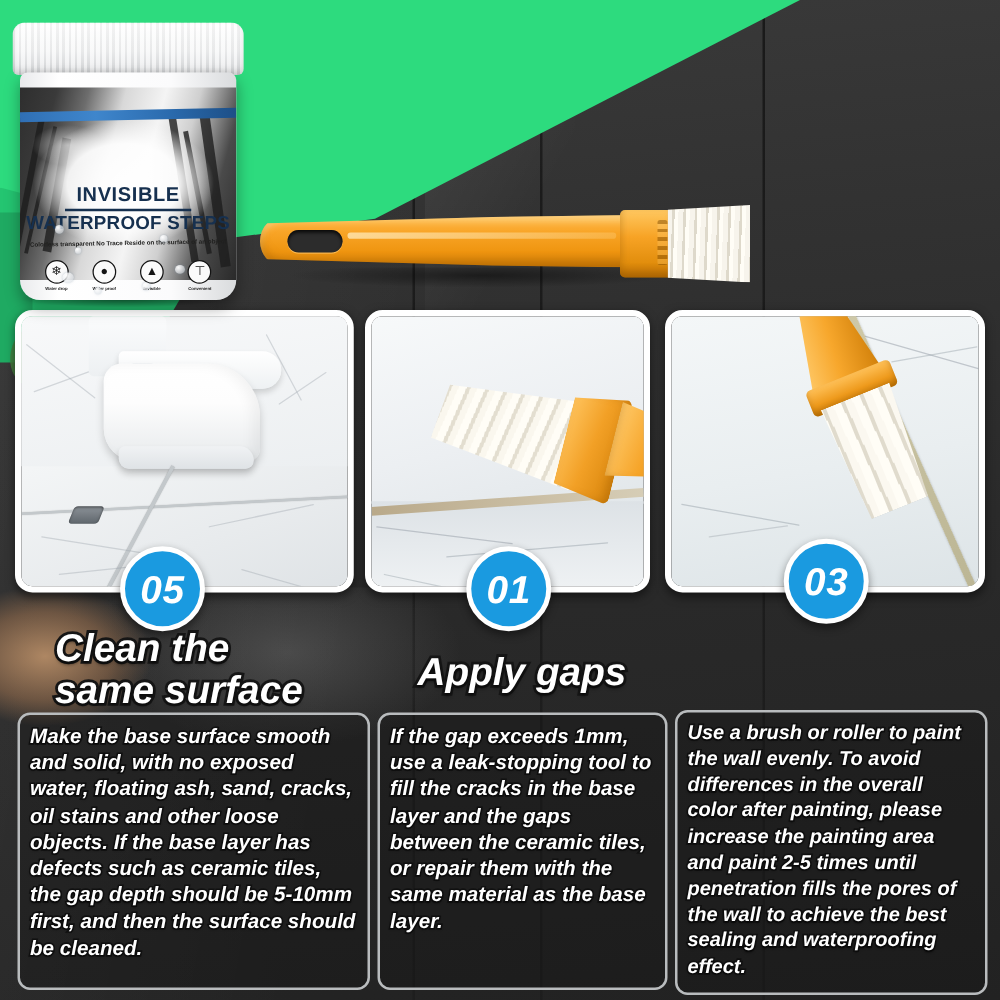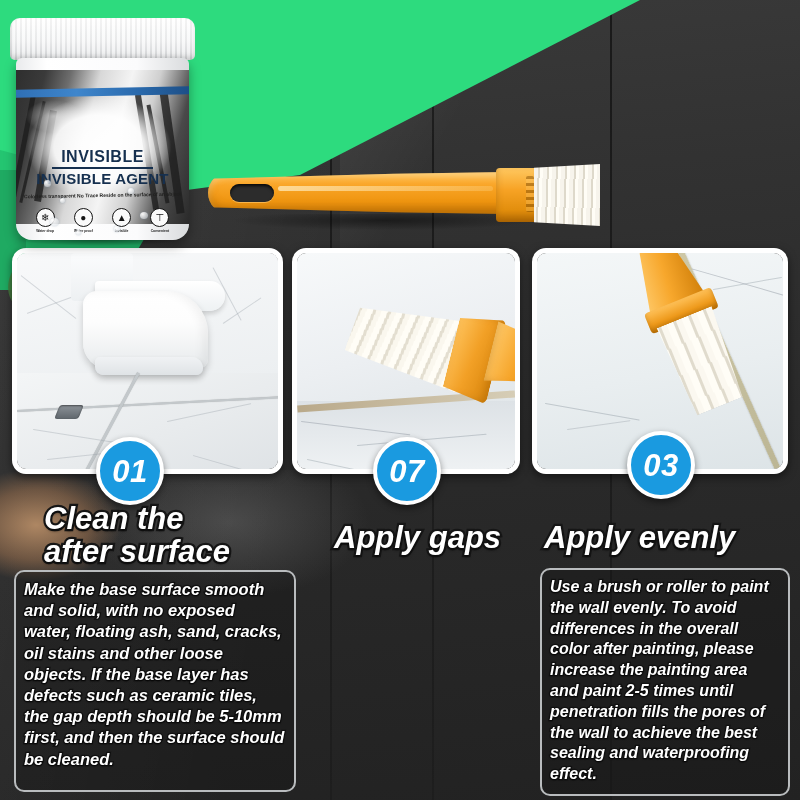--- a/index.html
+++ b/index.html
@@ -421,21 +421,21 @@
         <div class="jar-streak" style="left:15px; top:30px;  width:3px;  height:104px; transform:rotate(13deg);"></div>
         <div class="jar-streak" style="left:26px; top:40px;  width:7px;  height:92px;  transform:rotate(10deg);"></div>
         <div class="jar-streak" style="left:128px;top:24px;  width:6px;  height:116px; transform:rotate(-9deg);"></div>
         <div class="jar-streak" style="left:140px;top:34px;  width:4px;  height:100px; transform:rotate(-11deg);"></div>
         <div class="jar-streak" style="left:152px;top:20px;  width:8px;  height:124px; transform:rotate(-8deg);"></div>
         <div class="jar-splash"></div>
         <div class="jar-blueband"></div>
 
         <div class="jar-t1">INVISIBLE</div>
         <div class="jar-rule"></div>
-        <div class="jar-t2">INVISIBLE AGENT</div>
+        <div class="jar-t2">WATERPROOF STEPS</div>
         <div class="jar-tag">Colorless transparent No Trace Reside on the surface of an object</div>
 
         <div class="jar-icons">
           <div class="jar-ico">
             <div class="jar-ico-c">❄</div>
             <div class="jar-ico-l">Water drop</div>
           </div>
           <div class="jar-ico">
             <div class="jar-ico-c">●</div>
             <div class="jar-ico-l">Water proof</div>
@@ -517,40 +517,40 @@
     <div class="vein thin" style="left:30px;  top:176px; width:64px;  transform:rotate(-8deg); opacity:.4;"></div>
     <div class="p3-line"></div>
     <div class="p3-brush">
       <div class="p3-handle"></div>
       <div class="p3-collar"></div>
       <div class="p3-bristles"></div>
     </div>
   </div>
 
   <div class="badge b1">
+    <span>05</span>
+  </div>
+  <div class="badge b2">
     <span>01</span>
-  </div>
-  <div class="badge b2">
-    <span>07</span>
   </div>
   <div class="badge b3">
     <span>03</span>
   </div>
 
   <div class="heading h1">
     <div>Clean the</div>
-    <div>after surface</div>
+    <div>same surface</div>
   </div>
   <div class="heading h2">
     <div>Apply gaps</div>
   </div>
-  <div class="heading h3">
-    <div>Apply evenly</div>
-  </div>
 
   <div class="tbox t1">
     <p>Make the base surface smooth and solid, with no exposed water, floating ash, sand, cracks, oil stains and other loose objects. If the base layer has defects such as ceramic tiles, the gap depth should be 5-10mm first, and then the surface should be cleaned.</p>
   </div>
+  <div class="tbox t2">
+    <p>If the gap exceeds 1mm, use a leak-stopping tool to fill the cracks in the base layer and the gaps between the ceramic tiles, or repair them with the same material as the base layer.</p>
+  </div>
   <div class="tbox t3">
     <p>Use a brush or roller to paint the wall evenly. To avoid differences in the overall color after painting, please increase the painting area and paint 2-5 times until penetration fills the pores of the wall to achieve the best sealing and waterproofing effect.</p>
   </div>
 
 </div>
 
 </body></html>

